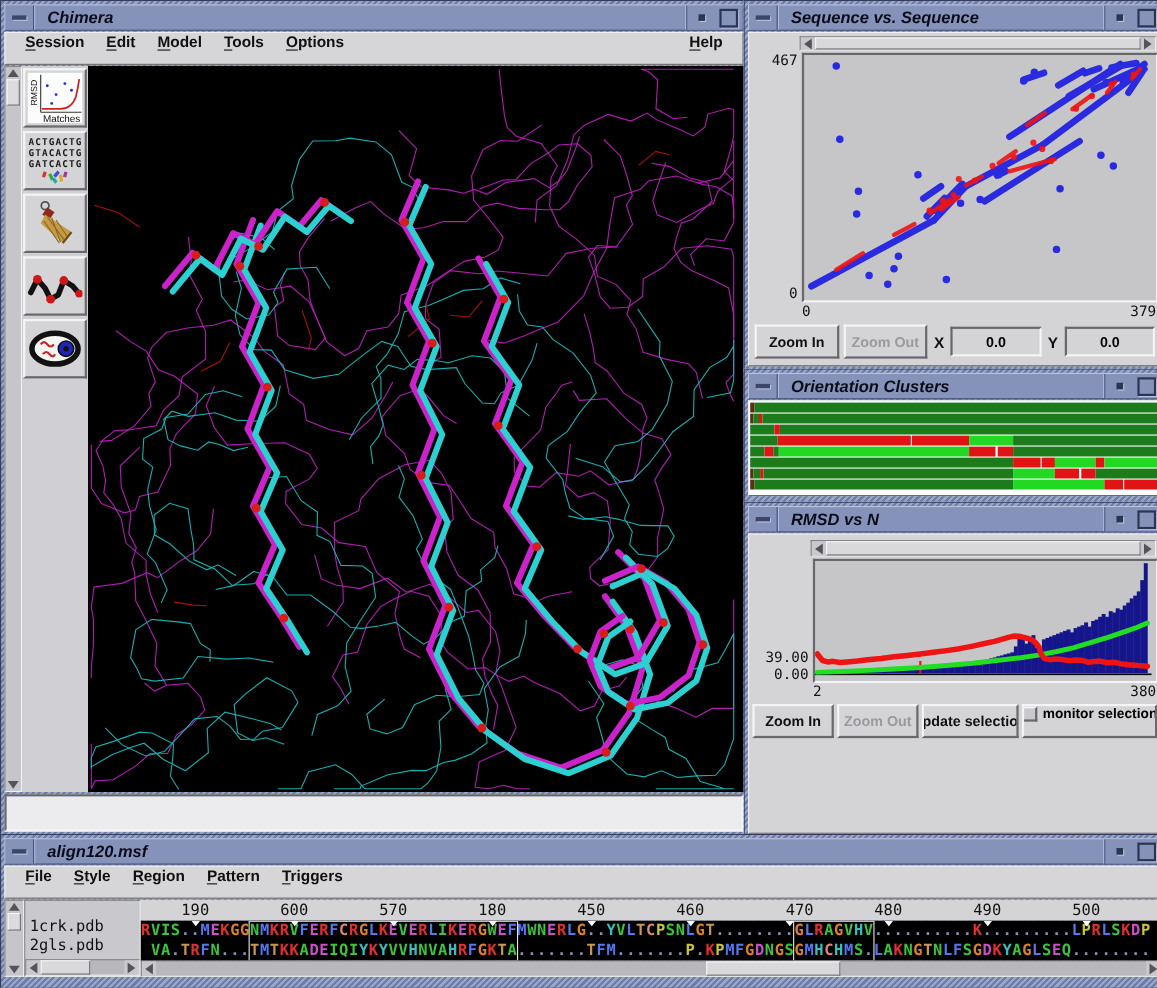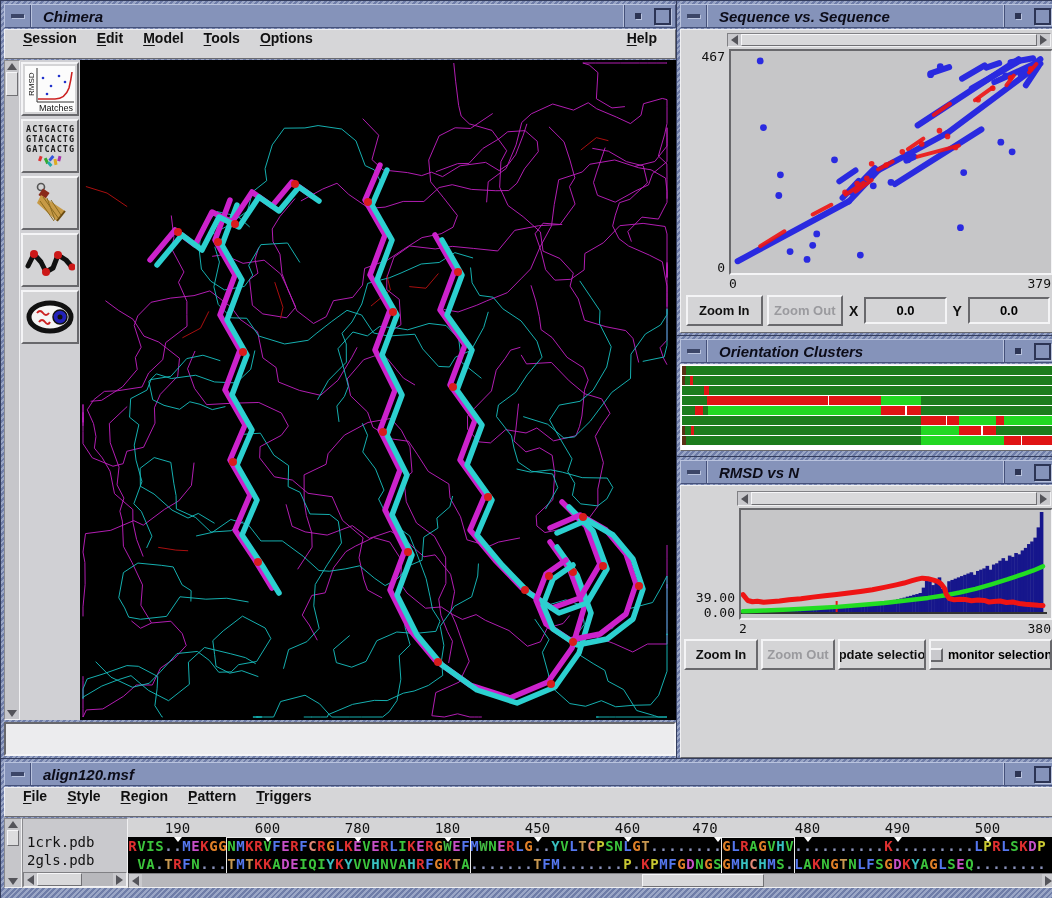--- a/index.html
+++ b/index.html
@@ -64,21 +64,21 @@
          display:flex;align-items:center;justify-content:center;font:bold 13px "Liberation Sans",sans-serif;}
   
   #clusters-body{background:#fff;padding:1px;}
   .clusrow{position:relative;height:9px;margin-bottom:1px;background:#fff;}
   .clusrow .seg{position:absolute;top:0;height:100%;}
   
   .statrow{display:flex;align-items:center;height:21px;margin:1px 2px;}
   .statlabel{width:110px;text-align:right;font:bold 13px "Liberation Sans",sans-serif;padding-right:6px;}
   .statfield{flex:1;height:19px;background:#d9d9db;border:2px solid;border-color:#68686c #f4f4f6 #f4f4f6 #68686c;
              display:flex;align-items:center;justify-content:center;font:bold 13px "Liberation Sans",sans-serif;color:#101010;}
-  .checkwrap{display:flex;align-items:center;gap:5px;justify-content:center;
+  .checkwrap{display:flex;align-items:flex-start;gap:5px;justify-content:center;
              font:bold 12.5px "Liberation Sans",sans-serif;height:27px;
              border:2px solid;border-color:#f4f4f6 #68686c #68686c #f4f4f6;background:#d4d4d6;white-space:nowrap;overflow:hidden;}
   .check-ind{width:10px;height:10px;background:#c9c9cd;border:2px solid;border-color:#f4f4f6 #68686c #68686c #f4f4f6;flex:none;}
   
   #msf-content{display:flex;height:70px;margin-top:1px;}
   .msf-left{width:124px;display:flex;}
   .labelpane{flex:1;display:flex;flex-direction:column;background:#c9c9cd;
              border:1px solid;border-color:#8a8a8e #f0f0f2 #f0f0f2 #8a8a8e;}
   .labelbox{flex:1;padding:14px 4px 0 4px;}
   .seqlabel{font:14px "DejaVu Sans Mono",monospace;color:#111;height:18px;line-height:18px;}
@@ -664,25 +664,25 @@
             <div class="harr right">
                 <i></i>
               </div>
           </div>
         </div>
       </div>
       <div class="msf-seqpane">
         <div class="ruler" id="msf-ruler">
             <span class="rulnum" style="left: 49.5px;">190</span>
             <span class="rulnum" style="left: 139.5px;">600</span>
-            <span class="rulnum" style="left: 229.5px;">780</span>
+            <span class="rulnum" style="left: 229.5px;">570</span>
             <span class="rulnum" style="left: 319.5px;">180</span>
             <span class="rulnum" style="left: 409.5px;">450</span>
             <span class="rulnum" style="left: 499.5px;">460</span>
-            <span class="rulnum" style="left: 577px;">470</span>
+            <span class="rulnum" style="left: 599px;">470</span>
             <span class="rulnum" style="left: 679.5px;">480</span>
             <span class="rulnum" style="left: 769.5px;">490</span>
             <span class="rulnum" style="left: 859.5px;">500</span>
           </div>
         <div class="seqblack" id="msf-seqblack">
           <div class="seqrow" id="seqrow0"><span class="res" style="color: rgb(224, 48, 48);">R</span><span class="res" style="color: rgb(60, 196, 60);">V</span><span class="res" style="color: rgb(60, 196, 60);">I</span><span class="res" style="color: rgb(60, 196, 60);">S</span><span class="res" style="color: rgb(136, 144, 184);">.</span><span class="res" style="color: rgb(136, 144, 184);">.</span><span class="res" style="color: rgb(85, 119, 238);">M</span><span class="res" style="color: rgb(200, 80, 200);">E</span><span class="res" style="color: rgb(224, 48, 48);">K</span><span class="res" style="color: rgb(224, 128, 40);">G</span><span class="res" style="color: rgb(224, 128, 40);">G</span><span class="res" style="color: rgb(60, 196, 60);">N</span><span class="res" style="color: rgb(85, 119, 238);">M</span><span class="res" style="color: rgb(224, 48, 48);">K</span><span class="res" style="color: rgb(224, 48, 48);">R</span><span class="res" style="color: rgb(60, 196, 60);">V</span><span class="res" style="color: rgb(85, 119, 238);">F</span><span class="res" style="color: rgb(200, 80, 200);">E</span><span class="res" style="color: rgb(224, 48, 48);">R</span><span class="res" style="color: rgb(85, 119, 238);">F</span><span class="res" style="color: rgb(224, 136, 120);">C</span><span class="res" style="color: rgb(224, 48, 48);">R</span><span class="res" style="color: rgb(224, 128, 40);">G</span><span class="res" style="color: rgb(85, 119, 238);">L</span><span class="res" style="color: rgb(224, 48, 48);">K</span><span class="res" style="color: rgb(200, 80, 200);">E</span><span class="res" style="color: rgb(60, 196, 60);">V</span><span class="res" style="color: rgb(200, 80, 200);">E</span><span class="res" style="color: rgb(224, 48, 48);">R</span><span class="res" style="color: rgb(85, 119, 238);">L</span><span class="res" style="color: rgb(60, 196, 60);">I</span><span class="res" style="color: rgb(224, 48, 48);">K</span><span class="res" style="color: rgb(200, 80, 200);">E</span><span class="res" style="color: rgb(224, 48, 48);">R</span><span class="res" style="color: rgb(224, 128, 40);">G</span><span class="res" style="color: rgb(68, 187, 68);">W</span><span class="res" style="color: rgb(200, 80, 200);">E</span><span class="res" style="color: rgb(85, 119, 238);">F</span><span class="res" style="color: rgb(85, 119, 238);">M</span><span class="res" style="color: rgb(68, 187, 68);">W</span><span class="res" style="color: rgb(60, 196, 60);">N</span><span class="res" style="color: rgb(200, 80, 200);">E</span><span class="res" style="color: rgb(224, 48, 48);">R</span><span class="res" style="color: rgb(85, 119, 238);">L</span><span class="res" style="color: rgb(224, 128, 40);">G</span><span class="res" style="color: rgb(136, 144, 184);">.</span><span class="res" style="color: rgb(136, 144, 184);">.</span><span class="res" style="color: rgb(56, 192, 192);">Y</span><span class="res" style="color: rgb(60, 196, 60);">V</span><span class="res" style="color: rgb(85, 119, 238);">L</span><span class="res" style="color: rgb(200, 152, 80);">T</span><span class="res" style="color: rgb(224, 136, 120);">C</span><span class="res" style="color: rgb(200, 200, 50);">P</span><span class="res" style="color: rgb(60, 196, 60);">S</span><span class="res" style="color: rgb(60, 196, 60);">N</span><span class="res" style="color: rgb(85, 119, 238);">L</span><span class="res" style="color: rgb(224, 128, 40);">G</span><span class="res" style="color: rgb(200, 152, 80);">T</span><span class="res" style="color: rgb(136, 144, 184);">.</span><span class="res" style="color: rgb(136, 144, 184);">.</span><span class="res" style="color: rgb(136, 144, 184);">.</span><span class="res" style="color: rgb(136, 144, 184);">.</span><span class="res" style="color: rgb(136, 144, 184);">.</span><span class="res" style="color: rgb(136, 144, 184);">.</span><span class="res" style="color: rgb(136, 144, 184);">.</span><span class="res" style="color: rgb(136, 144, 184);">.</span><span class="res" style="color: rgb(224, 128, 40);">G</span><span class="res" style="color: rgb(85, 119, 238);">L</span><span class="res" style="color: rgb(224, 48, 48);">R</span><span class="res" style="color: rgb(60, 196, 60);">A</span><span class="res" style="color: rgb(224, 128, 40);">G</span><span class="res" style="color: rgb(60, 196, 60);">V</span><span class="res" style="color: rgb(56, 192, 192);">H</span><span class="res" style="color: rgb(60, 196, 60);">V</span><span class="res" style="color: rgb(136, 144, 184);">.</span><span class="res" style="color: rgb(136, 144, 184);">.</span><span class="res" style="color: rgb(136, 144, 184);">.</span><span class="res" style="color: rgb(136, 144, 184);">.</span><span class="res" style="color: rgb(136, 144, 184);">.</span><span class="res" style="color: rgb(136, 144, 184);">.</span><span class="res" style="color: rgb(136, 144, 184);">.</span><span class="res" style="color: rgb(136, 144, 184);">.</span><span class="res" style="color: rgb(136, 144, 184);">.</span><span class="res" style="color: rgb(136, 144, 184);">.</span><span class="res" style="color: rgb(224, 48, 48);">K</span><span class="res" style="color: rgb(136, 144, 184);">.</span><span class="res" style="color: rgb(136, 144, 184);">.</span><span class="res" style="color: rgb(136, 144, 184);">.</span><span class="res" style="color: rgb(136, 144, 184);">.</span><span class="res" style="color: rgb(136, 144, 184);">.</span><span class="res" style="color: rgb(136, 144, 184);">.</span><span class="res" style="color: rgb(136, 144, 184);">.</span><span class="res" style="color: rgb(136, 144, 184);">.</span><span class="res" style="color: rgb(136, 144, 184);">.</span><span class="res" style="color: rgb(85, 119, 238);">L</span><span class="res" style="color: rgb(200, 200, 50);">P</span><span class="res" style="color: rgb(224, 48, 48);">R</span><span class="res" style="color: rgb(85, 119, 238);">L</span><span class="res" style="color: rgb(60, 196, 60);">S</span><span class="res" style="color: rgb(224, 48, 48);">K</span><span class="res" style="color: rgb(200, 80, 200);">D</span><span class="res" style="color: rgb(200, 200, 50);">P</span></div>
           <div class="seqrow" id="seqrow1"><span class="res" style="color: rgb(204, 204, 204);">&nbsp;</span><span class="res" style="color: rgb(60, 196, 60);">V</span><span class="res" style="color: rgb(60, 196, 60);">A</span><span class="res" style="color: rgb(136, 144, 184);">.</span><span class="res" style="color: rgb(200, 152, 80);">T</span><span class="res" style="color: rgb(224, 48, 48);">R</span><span class="res" style="color: rgb(85, 119, 238);">F</span><span class="res" style="color: rgb(60, 196, 60);">N</span><span class="res" style="color: rgb(136, 144, 184);">.</span><span class="res" style="color: rgb(136, 144, 184);">.</span><span class="res" style="color: rgb(136, 144, 184);">.</span><span class="res" style="color: rgb(200, 152, 80);">T</span><span class="res" style="color: rgb(85, 119, 238);">M</span><span class="res" style="color: rgb(200, 152, 80);">T</span><span class="res" style="color: rgb(224, 48, 48);">K</span><span class="res" style="color: rgb(224, 48, 48);">K</span><span class="res" style="color: rgb(60, 196, 60);">A</span><span class="res" style="color: rgb(200, 80, 200);">D</span><span class="res" style="color: rgb(200, 80, 200);">E</span><span class="res" style="color: rgb(60, 196, 60);">I</span><span class="res" style="color: rgb(60, 196, 60);">Q</span><span class="res" style="color: rgb(60, 196, 60);">I</span><span class="res" style="color: rgb(56, 192, 192);">Y</span><span class="res" style="color: rgb(224, 48, 48);">K</span><span class="res" style="color: rgb(56, 192, 192);">Y</span><span class="res" style="color: rgb(60, 196, 60);">V</span><span class="res" style="color: rgb(60, 196, 60);">V</span><span class="res" style="color: rgb(56, 192, 192);">H</span><span class="res" style="color: rgb(60, 196, 60);">N</span><span class="res" style="color: rgb(60, 196, 60);">V</span><span class="res" style="color: rgb(60, 196, 60);">A</span><span class="res" style="color: rgb(56, 192, 192);">H</span><span class="res" style="color: rgb(224, 48, 48);">R</span><span class="res" style="color: rgb(85, 119, 238);">F</span><span class="res" style="color: rgb(224, 128, 40);">G</span><span class="res" style="color: rgb(224, 48, 48);">K</span><span class="res" style="color: rgb(200, 152, 80);">T</span><span class="res" style="color: rgb(60, 196, 60);">A</span><span class="res" style="color: rgb(136, 144, 184);">.</span><span class="res" style="color: rgb(136, 144, 184);">.</span><span class="res" style="color: rgb(136, 144, 184);">.</span><span class="res" style="color: rgb(136, 144, 184);">.</span><span class="res" style="color: rgb(136, 144, 184);">.</span><span class="res" style="color: rgb(136, 144, 184);">.</span><span class="res" style="color: rgb(136, 144, 184);">.</span><span class="res" style="color: rgb(200, 152, 80);">T</span><span class="res" style="color: rgb(85, 119, 238);">F</span><span class="res" style="color: rgb(85, 119, 238);">M</span><span class="res" style="color: rgb(136, 144, 184);">.</span><span class="res" style="color: rgb(136, 144, 184);">.</span><span class="res" style="color: rgb(136, 144, 184);">.</span><span class="res" style="color: rgb(136, 144, 184);">.</span><span class="res" style="color: rgb(136, 144, 184);">.</span><span class="res" style="color: rgb(136, 144, 184);">.</span><span class="res" style="color: rgb(136, 144, 184);">.</span><span class="res" style="color: rgb(200, 200, 50);">P</span><span class="res" style="color: rgb(136, 144, 184);">.</span><span class="res" style="color: rgb(224, 48, 48);">K</span><span class="res" style="color: rgb(200, 200, 50);">P</span><span class="res" style="color: rgb(85, 119, 238);">M</span><span class="res" style="color: rgb(85, 119, 238);">F</span><span class="res" style="color: rgb(224, 128, 40);">G</span><span class="res" style="color: rgb(200, 80, 200);">D</span><span class="res" style="color: rgb(60, 196, 60);">N</span><span class="res" style="color: rgb(224, 128, 40);">G</span><span class="res" style="color: rgb(60, 196, 60);">S</span><span class="res" style="color: rgb(224, 128, 40);">G</span><span class="res" style="color: rgb(85, 119, 238);">M</span><span class="res" style="color: rgb(56, 192, 192);">H</span><span class="res" style="color: rgb(224, 136, 120);">C</span><span class="res" style="color: rgb(56, 192, 192);">H</span><span class="res" style="color: rgb(85, 119, 238);">M</span><span class="res" style="color: rgb(60, 196, 60);">S</span><span class="res" style="color: rgb(136, 144, 184);">.</span><span class="res" style="color: rgb(85, 119, 238);">L</span><span class="res" style="color: rgb(60, 196, 60);">A</span><span class="res" style="color: rgb(224, 48, 48);">K</span><span class="res" style="color: rgb(60, 196, 60);">N</span><span class="res" style="color: rgb(224, 128, 40);">G</span><span class="res" style="color: rgb(200, 152, 80);">T</span><span class="res" style="color: rgb(60, 196, 60);">N</span><span class="res" style="color: rgb(85, 119, 238);">L</span><span class="res" style="color: rgb(85, 119, 238);">F</span><span class="res" style="color: rgb(60, 196, 60);">S</span><span class="res" style="color: rgb(224, 128, 40);">G</span><span class="res" style="color: rgb(200, 80, 200);">D</span><span class="res" style="color: rgb(224, 48, 48);">K</span><span class="res" style="color: rgb(56, 192, 192);">Y</span><span class="res" style="color: rgb(60, 196, 60);">A</span><span class="res" style="color: rgb(224, 128, 40);">G</span><span class="res" style="color: rgb(85, 119, 238);">L</span><span class="res" style="color: rgb(60, 196, 60);">S</span><span class="res" style="color: rgb(200, 80, 200);">E</span><span class="res" style="color: rgb(60, 196, 60);">Q</span><span class="res" style="color: rgb(136, 144, 184);">.</span><span class="res" style="color: rgb(136, 144, 184);">.</span><span class="res" style="color: rgb(136, 144, 184);">.</span><span class="res" style="color: rgb(136, 144, 184);">.</span><span class="res" style="color: rgb(136, 144, 184);">.</span><span class="res" style="color: rgb(136, 144, 184);">.</span><span class="res" style="color: rgb(136, 144, 184);">.</span><span class="res" style="color: rgb(136, 144, 184);">.</span></div>
         <div class="matchbox" style="left: 98px; width: 243px;"></div>
             <div class="matchbox" style="left: 593px; width: 72px;"></div>
             <div class="rultri" style="left: 49.5px;"></div>

